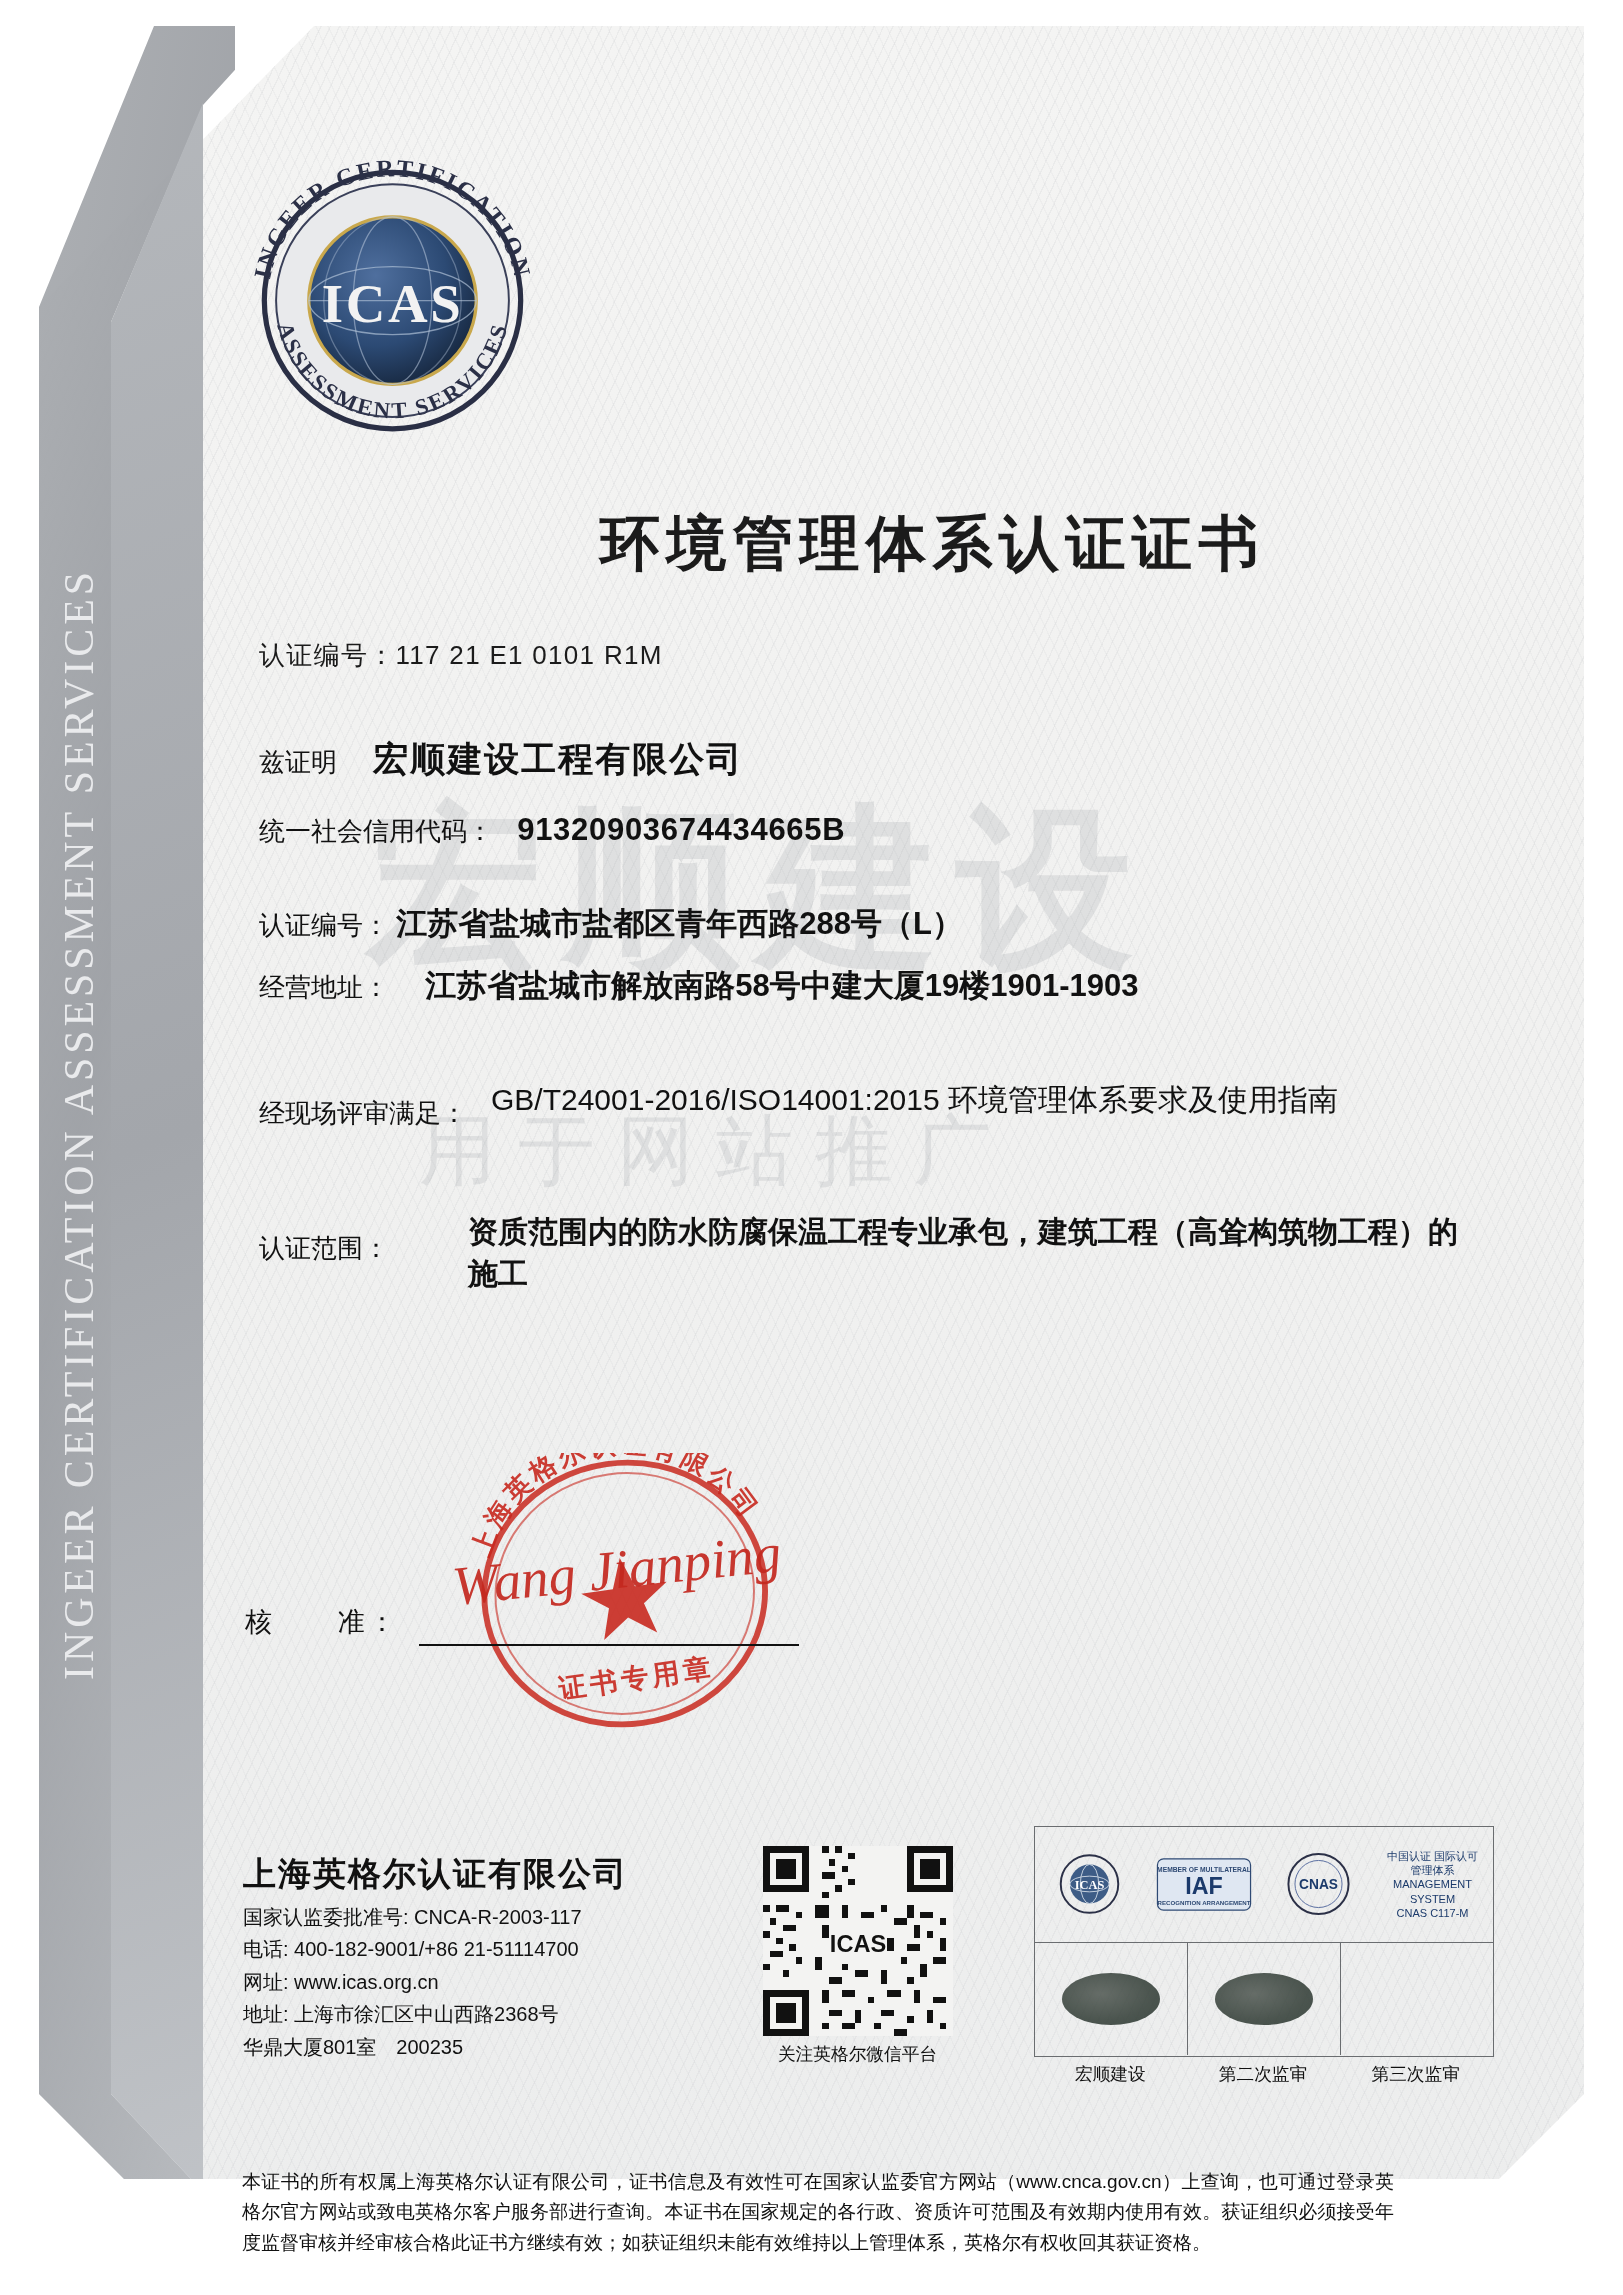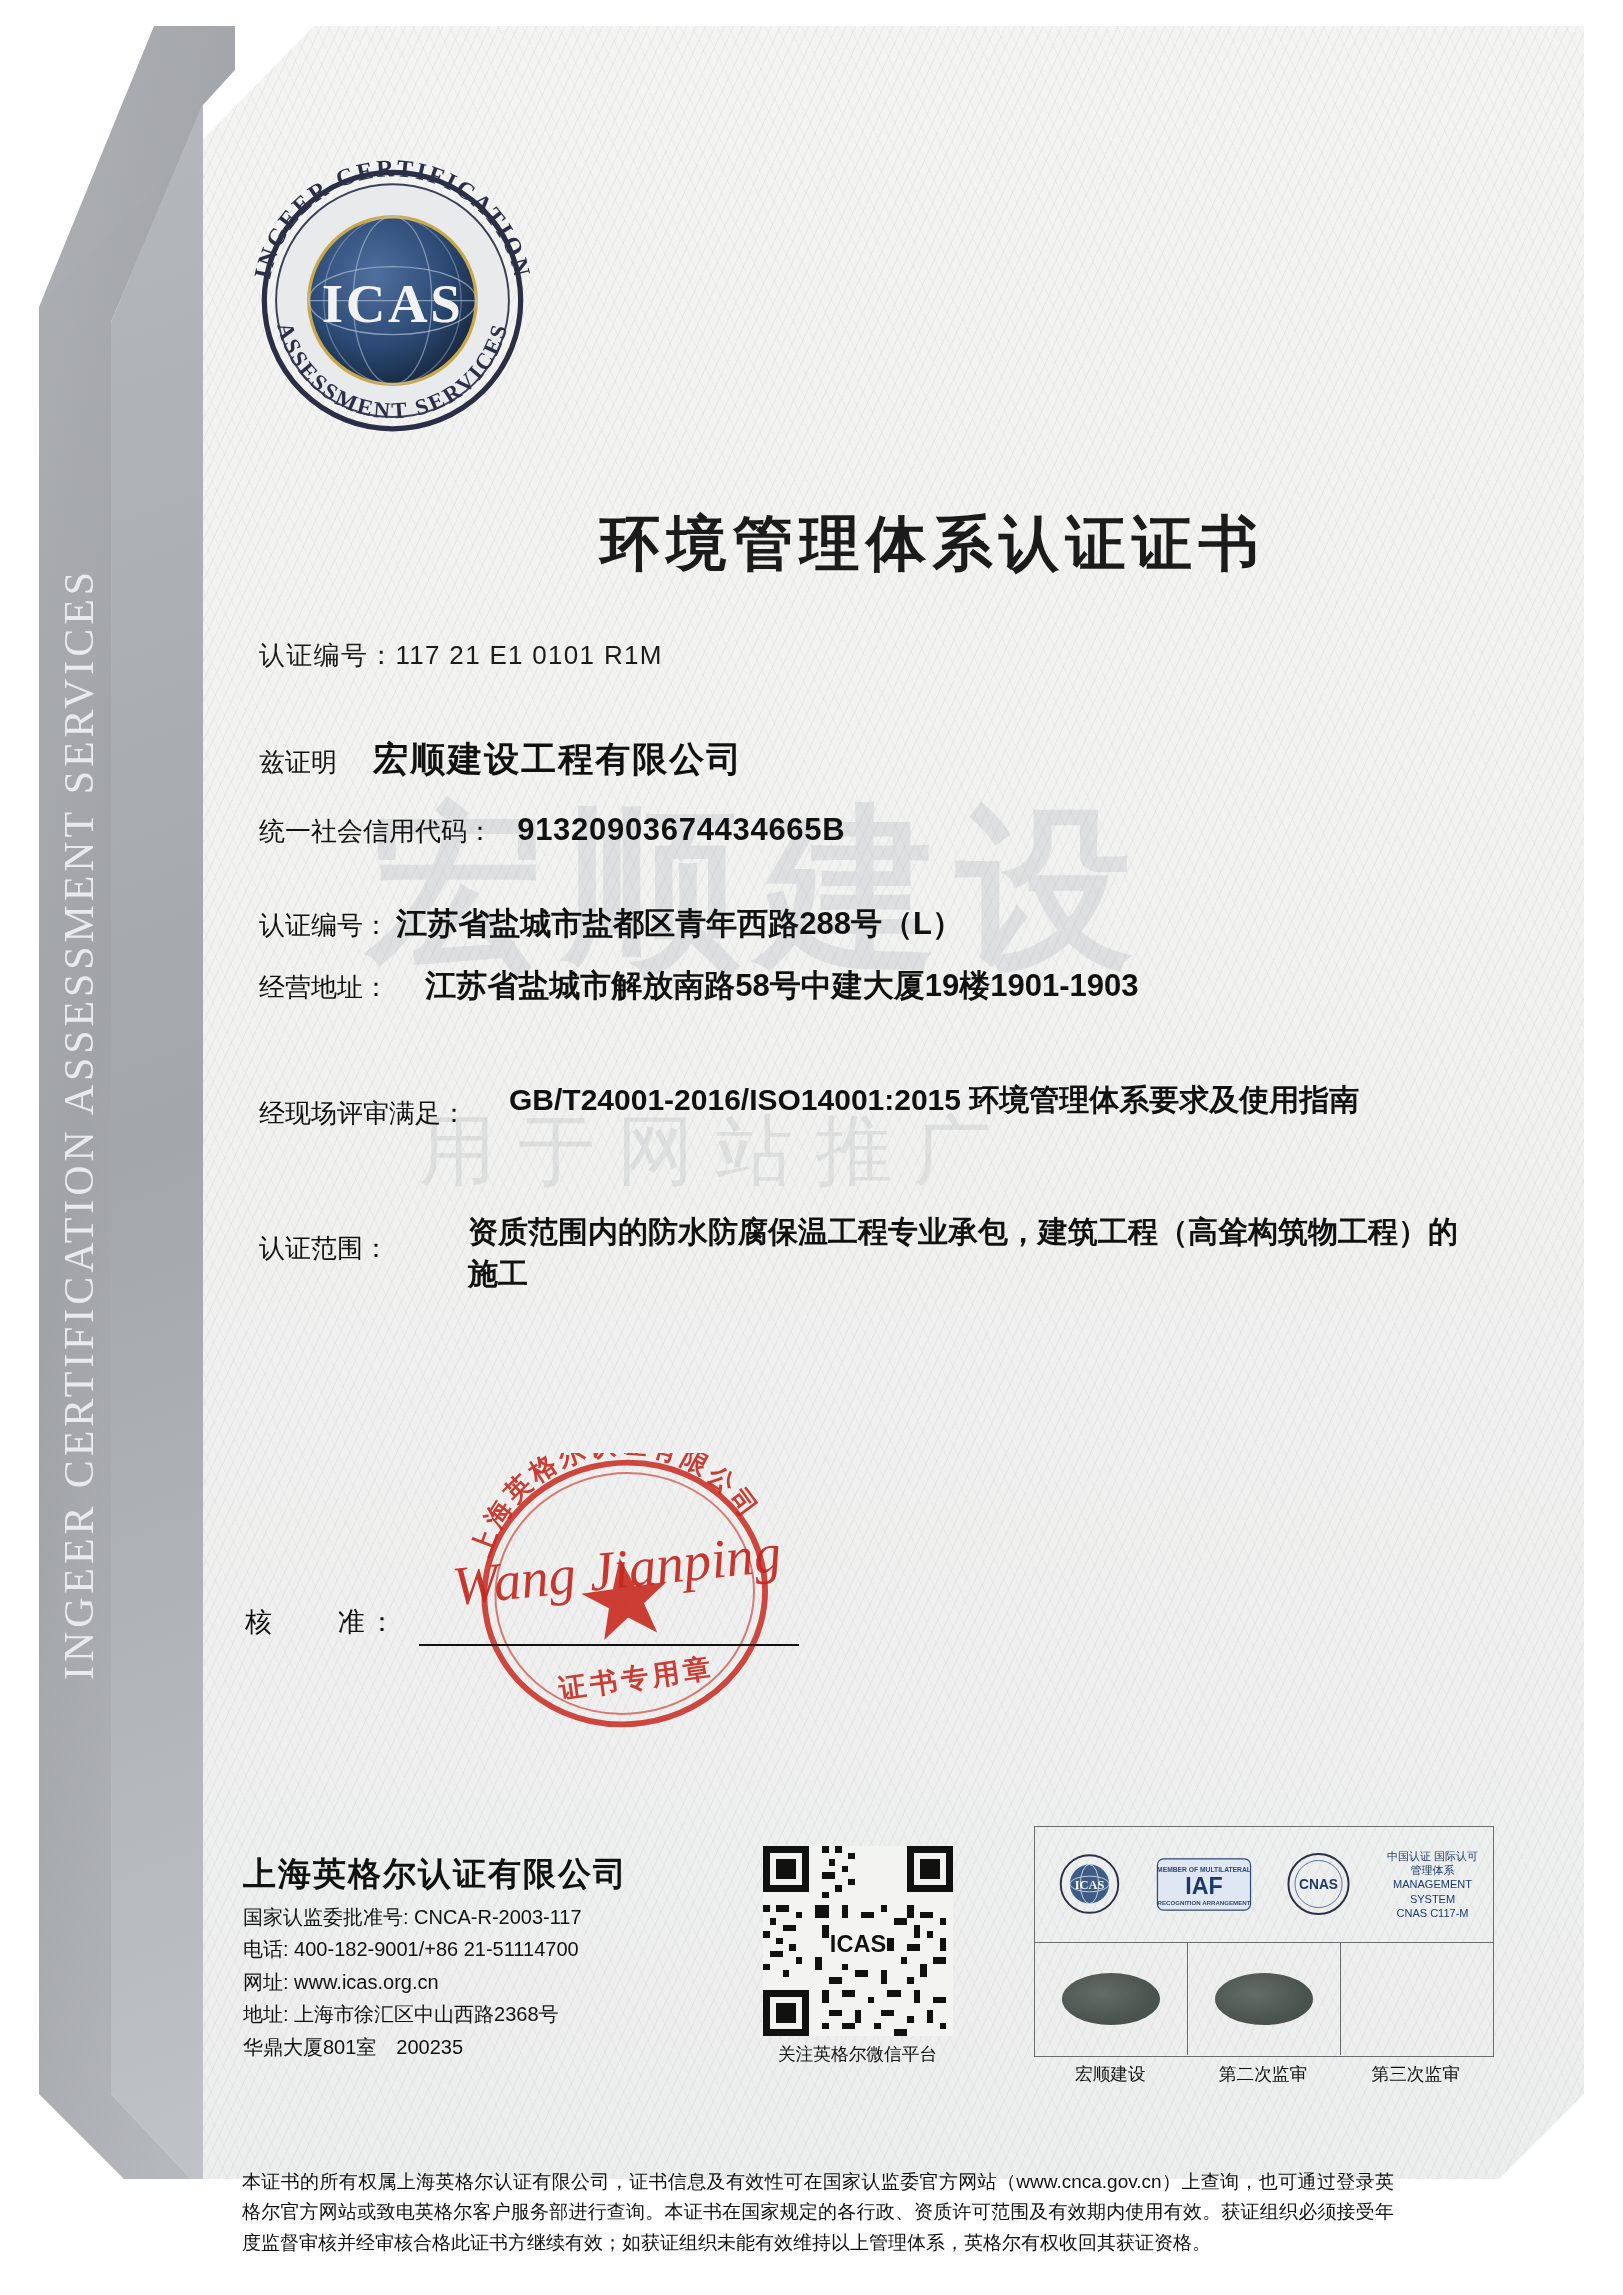--- a/index.html
+++ b/index.html
@@ -97,21 +97,21 @@
   .r-zi{left:259px;top:736px;}
   .r-zi .val{font-size:35px;letter-spacing:2px;}
   .r-code{left:259px;top:812px;}
   .r-code .val{font-size:31px;letter-spacing:0.7px;margin-left:17px;}
   .r-reg{left:259px;top:903px;}
   .r-reg .val{font-size:31px;}
   .r-biz{left:259px;top:965px;}
   .r-biz .val{font-size:31px;margin-left:29px;}
   .r-std{left:259px;top:1080px;width:1178px;}
   .r-std .lbl{position:absolute;left:0;top:15.7px;}
-  .r-std .val{position:absolute;left:232px;top:0;font-size:30px;font-weight:bold;line-height:1.35;width:982px;margin-left:18px;}
+  .r-std .val{position:absolute;left:232px;top:0;font-size:30px;font-weight:normal;line-height:1.35;width:982px;}
   .r-scope{left:259px;top:1211px;width:1198px;}
   .r-scope .lbl{position:absolute;left:0;top:19.6px;}
   .r-scope .val{position:absolute;left:209px;top:0;font-size:30px;font-weight:bold;line-height:1.4;width:995px;}
   
   .dates{position:absolute;left:1100px;top:1473px;font-size:25px;color:#111;}
   .dates .drow{display:flex;margin-bottom:22px;}
   .dates .dl{width:164px;}
   .dates .dv{letter-spacing:1.3px;}
   .approve{position:absolute;left:245px;top:1604px;font-size:27px;color:#111;letter-spacing:3.9px;}
   .approve-line{position:absolute;left:419px;top:1644px;width:380px;height:2px;background:#111;}

